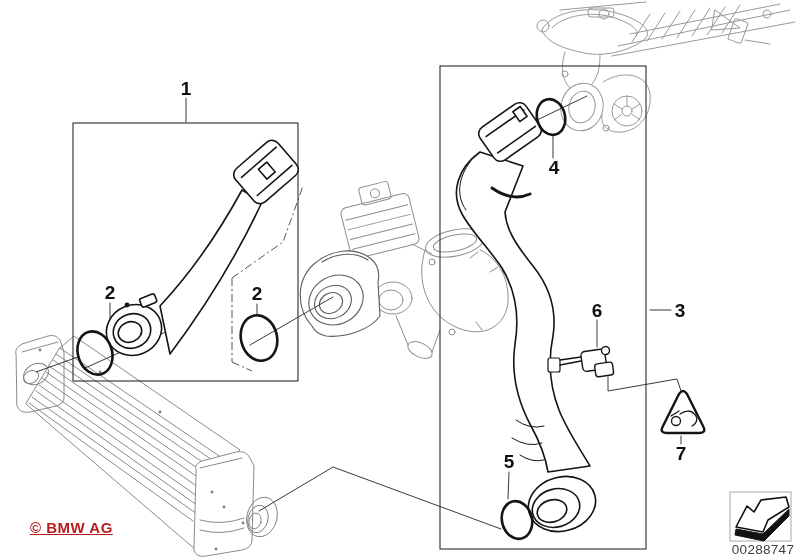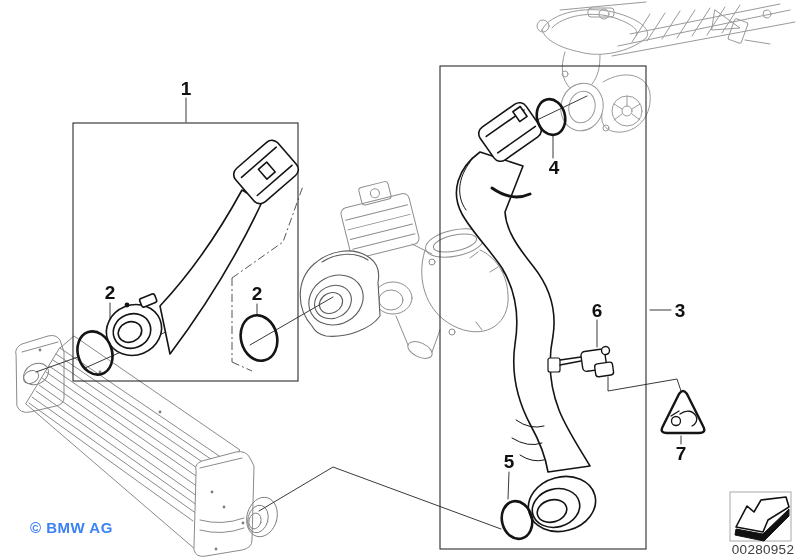--- a/index.html
+++ b/index.html
@@ -3,21 +3,21 @@
 <meta charset="utf-8">
 <style>
   html,body{margin:0;padding:0;background:#fff;}
   #stage{position:relative;width:799px;height:559px;background:#fff;overflow:hidden;
          font-family:"Liberation Sans",sans-serif;}
   #stage svg{position:absolute;left:0;top:0;}
   .callout{position:absolute;transform:translate(-50%,-50%);
            font:700 19px "Liberation Sans",sans-serif;color:#111;line-height:1;
            cursor:pointer;user-select:none;}
   .copyright{position:absolute;left:30px;top:519px;
-             font:700 15px "Liberation Sans",sans-serif;color:#3b82f6;letter-spacing:.5px;}
+             font:700 15px "Liberation Sans",sans-serif;color:#b91c1c;letter-spacing:.5px;text-decoration:underline;}
   .docnum{position:absolute;left:731px;top:542px;width:64px;text-align:center;
           font:400 13.5px "Liberation Sans",sans-serif;color:#3d3d3d;letter-spacing:.3px;}
 </style>
 </head>
 <body>
 
 <div id="stage">
 
   <svg width="799" height="559" viewBox="0 0 799 559">
 
@@ -236,14 +236,14 @@
   <div class="callout" style="left:186px;top:88px">1</div>
   <div class="callout" style="left:110px;top:292px">2</div>
   <div class="callout" style="left:257px;top:293px">2</div>
   <div class="callout" style="left:680px;top:310px">3</div>
   <div class="callout" style="left:554px;top:167px">4</div>
   <div class="callout" style="left:509px;top:461px">5</div>
   <div class="callout" style="left:597px;top:310px">6</div>
   <div class="callout" style="left:681px;top:453px">7</div>
 
   <div class="copyright">© BMW AG</div>
-  <div class="docnum">00280952</div>
+  <div class="docnum">00288747</div>
 </div>
 
 </body></html>

